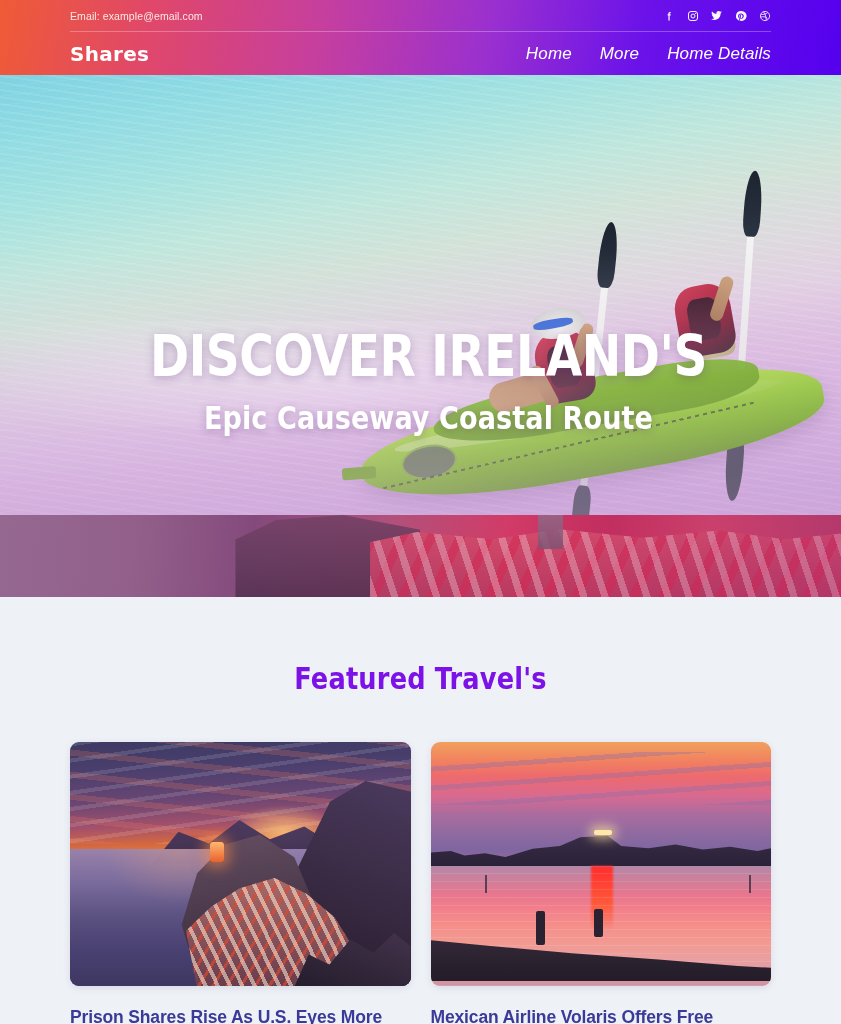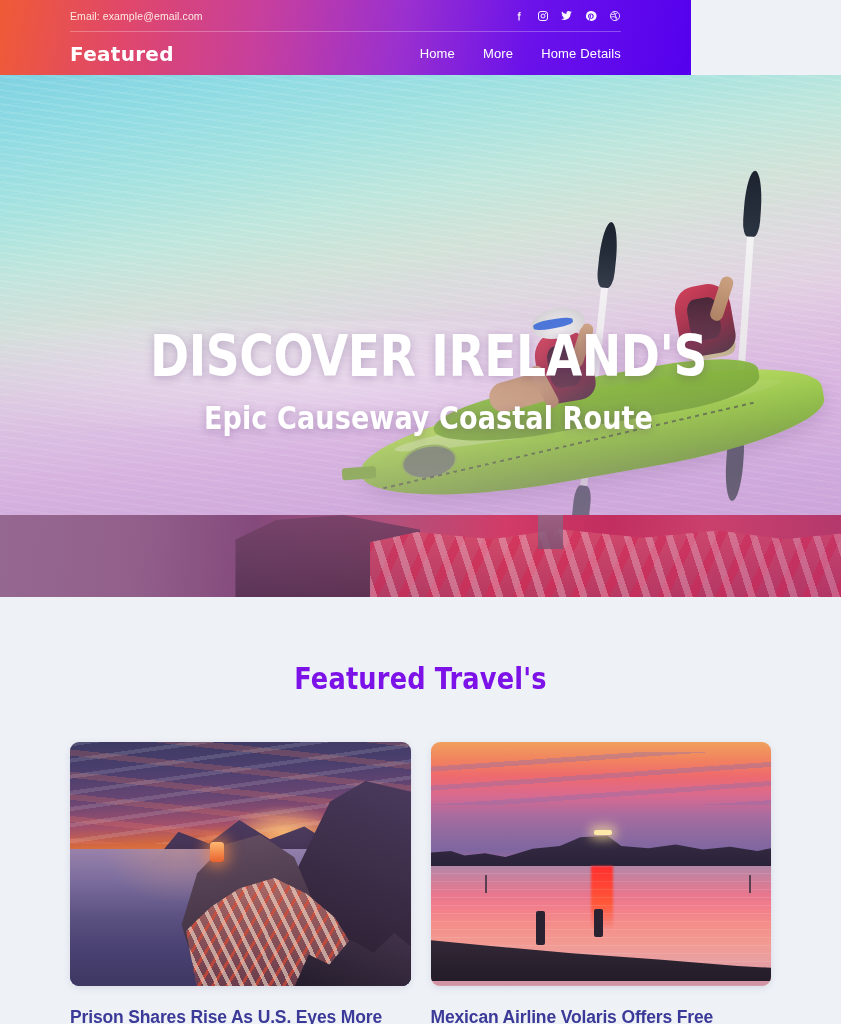--- a/index.html
+++ b/index.html
@@ -7,21 +7,21 @@
     width: 841px;
     height: 1024px;
     overflow: hidden;
     background: #eef2f7;
     font-family: "Liberation Sans", sans-serif;
   }
 
   
   .topbar-wrap {
     position: relative;
-    width: 691px;
+    width: 841px;
     height: 75px;
     background: linear-gradient(100deg,
         #ef5b36 0%,
         #e0476a 18%,
         #c63f9e 38%,
         #9a30cf 58%,
         #6b12ea 76%,
         #5500ee 100%);
     overflow: hidden;
   }
@@ -66,24 +66,25 @@
   .brand {
     color: #ffffff;
     font-size: 20px;
     font-weight: bold;
     letter-spacing: .3px;
     font-family: "DejaVu Sans", sans-serif;
   }
   .navlinks { display: flex; align-items: center; gap: 28px; }
   .navlink {
     color: #ffffff;
-    font-size: 13px;
+    font-size: 17px;
     letter-spacing: .15px;
     text-decoration: none;
     white-space: nowrap;
+    font-style: italic;
   }
 
   
   .hero {
     position: relative;
     width: 841px;
     height: 440px;
     overflow: hidden;
   }
   .hero-photo { position: absolute; inset: 0; }
@@ -544,21 +545,21 @@
           <path d="M3.4 14.4c4.4-1.8 9.8-1.3 13.4 2.6"></path>
           <path d="M8.6 3.3c3 3.4 5.4 8.2 6.1 17"></path>
         </svg>
       </a>
     </div>
   </div>
 
   <div class="topbar-rule"></div>
 
   <nav class="navbar">
-    <a class="brand">Featured</a>
+    <a class="brand">Shares</a>
     <div class="navlinks">
       <a class="navlink">Home</a>
       <a class="navlink">More</a>
       <a class="navlink">Home Details</a>
     </div>
   </nav>
 </header>
 
 <section class="hero">
   <div class="hero-photo">

